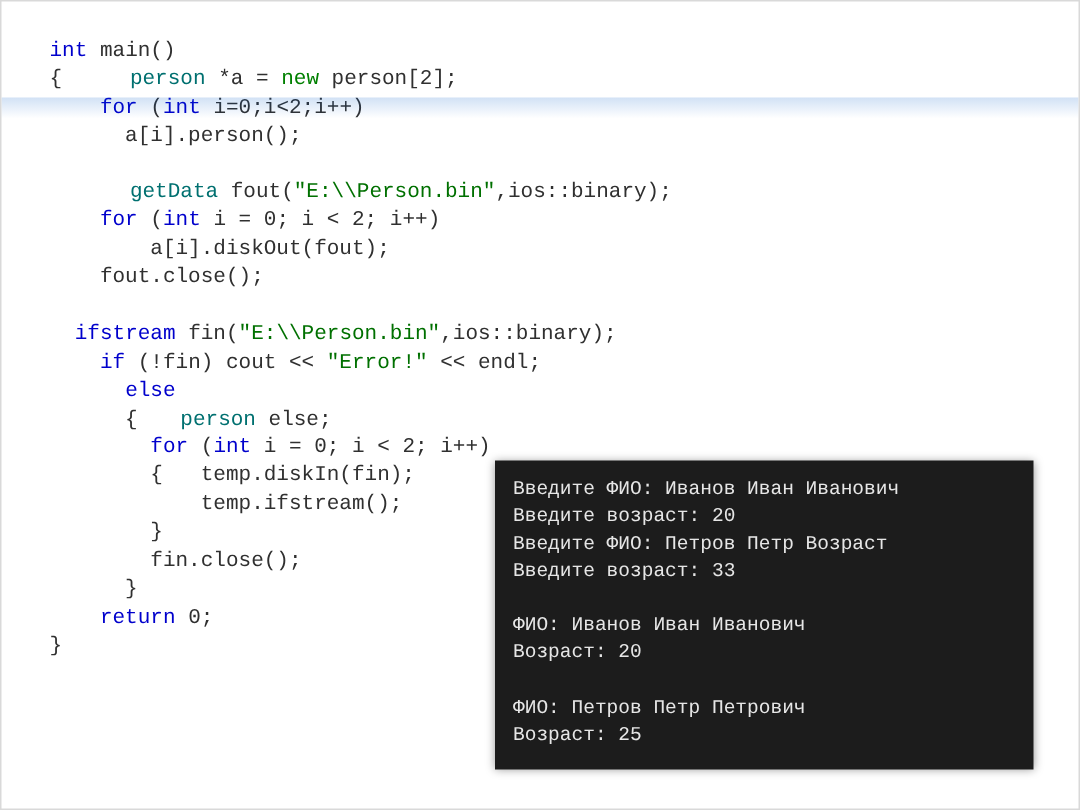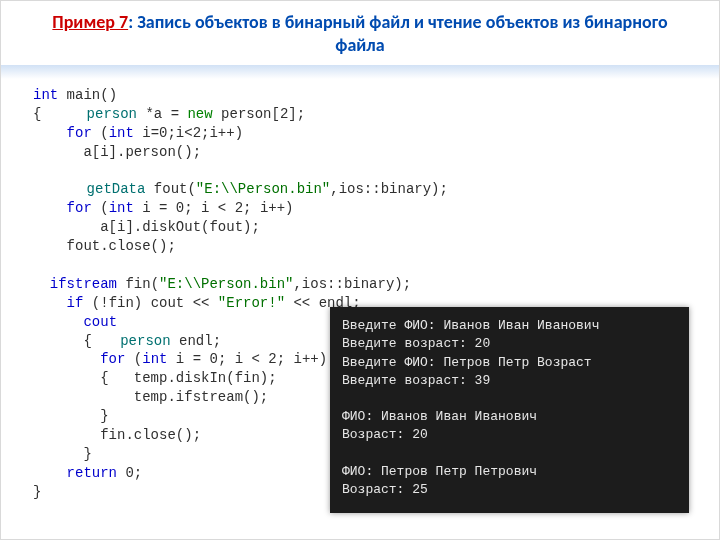--- a/index.html
+++ b/index.html
@@ -67,52 +67,49 @@
     padding:10px 12px 14px;
     box-shadow:0 0 6px rgba(0,0,0,.4);
     white-space:pre;
   }
 </style>
 </head>
 <body>
 
 <div class="slide">
 
-  <div class="title">
-    <span class="ex">Пример 7</span><span class="colon">:</span><span class="rest"> Запись объектов в бинарный файл и чтение объектов из бинарного файла</span>
-  </div>
   <div class="divider"></div>
 
   <pre class="code"><span class="kw">int</span><span> main()</span>
 <span>{   </span><span class="ty">person</span><span> *a = </span><span class="nw">new</span><span> person[2];</span>
 <span>    </span><span class="kw">for</span><span> (</span><span class="kw">int</span><span> i=0;i&lt;2;i++)</span>
 <span>      a[i].person();</span>
 <span></span>
 <span>    </span><span class="ty">getData</span><span> fout(</span><span class="str">"E:\\Person.bin"</span><span>,ios::binary);</span>
 <span>    </span><span class="kw">for</span><span> (</span><span class="kw">int</span><span> i = 0; i &lt; 2; i++)</span>
 <span>        a[i].diskOut(fout);</span>
 <span>    fout.close();</span>
 <span></span>
 <span>  </span><span class="kw">ifstream</span><span> fin(</span><span class="str">"E:\\Person.bin"</span><span>,ios::binary);</span>
 <span>    </span><span class="kw">if</span><span> (!fin) cout &lt;&lt; </span><span class="str">"Error!"</span><span> &lt;&lt; endl;</span>
-<span>      </span><span class="kw">cout</span>
-<span>      { </span><span class="ty">person</span><span> endl;</span>
+<span>      </span><span class="kw">else</span>
+<span>      { </span><span class="ty">person</span><span> else;</span>
 <span>        </span><span class="kw">for</span><span> (</span><span class="kw">int</span><span> i = 0; i &lt; 2; i++)</span>
 <span>        {   temp.diskIn(fin);</span>
 <span>            temp.ifstream();</span>
 <span>        }</span>
 <span>        fin.close();</span>
 <span>      }</span>
 <span>    </span><span class="kw">return</span><span> 0;</span>
 <span>}</span></pre>
 
   <div class="console"><span>Введите ФИО: Иванов Иван Иванович</span>
 <span>Введите возраст: 20</span>
 <span>Введите ФИО: Петров Петр Возраст</span>
-<span>Введите возраст: 39</span>
+<span>Введите возраст: 33</span>
 <span></span>
 <span>ФИО: Иванов Иван Иванович</span>
 <span>Возраст: 20</span>
 <span></span>
 <span>ФИО: Петров Петр Петрович</span>
 <span>Возраст: 25</span></div>
 
 </div>
 
 </body></html>

